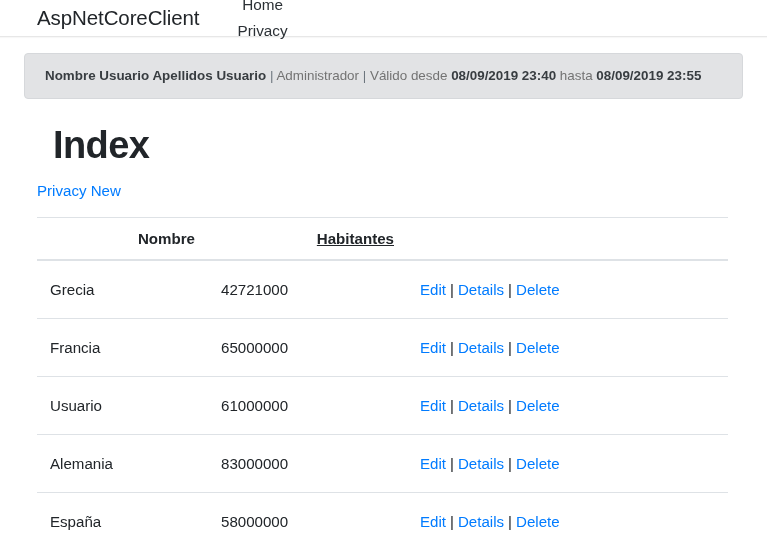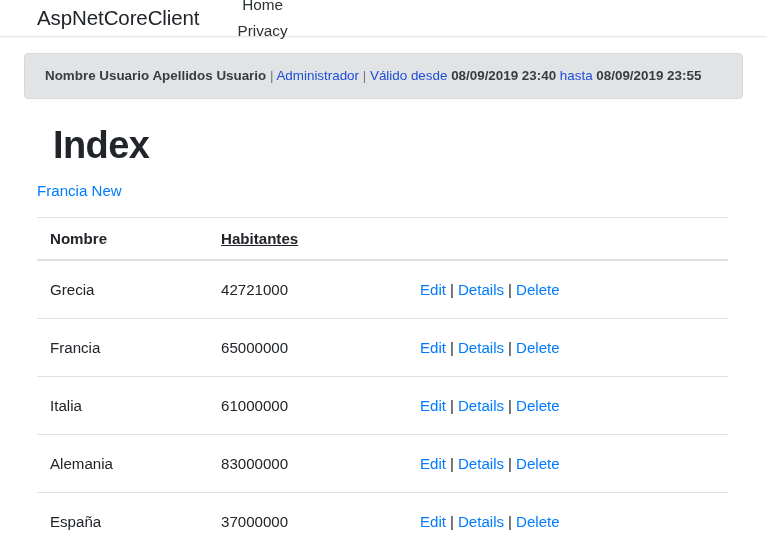--- a/index.html
+++ b/index.html
@@ -65,21 +65,21 @@
     border: 1px solid #d6d8db;
     border-radius: 4px;
     color: #383d41;
     font-size: 13.4px;
     line-height: 1.5;
     white-space: nowrap;
     overflow: hidden;
   }
   .alert b { font-weight: bold; }
   .alert .sep { color: #6c757d; }
-  .alert .muted { color: #1d4ed8; }
+  .alert .muted { color: #737373; }
 
   
   .content { padding: 0 13px; }
 
   h1.page-title {
     margin: 25px 0 0 16px;
     font-size: 38px;
     font-weight: bold;
     color: #212529;
     line-height: 1.15;
@@ -98,21 +98,21 @@
 
   
   table.data-table {
     width: 691px;
     margin-top: 17px;
     border-collapse: collapse;
     font-size: 15.1px;
     color: #212529;
   }
   table.data-table thead th {
-    text-align: left;
+    text-align: right;
     font-weight: bold;
     padding: 12px 13px;
     border-top: 1px solid #dee2e6;
     border-bottom: 2px solid #dee2e6;
     vertical-align: bottom;
     white-space: nowrap;
   }
   table.data-table tbody td {
     padding: 20px 13px;
     border-top: 1px solid #dee2e6;
@@ -147,21 +147,21 @@
     <b>08/09/2019 23:40</b>
     <span class="muted">hasta</span>
     <b>08/09/2019 23:55</b>
   </div>
 
   <div class="content">
 
     <h1 class="page-title">Index</h1>
 
     <p class="create-new-wrap" style="margin:14px 0 0 0;">
-      <a class="link" href="#">Francia New</a>
+      <a class="link" href="#">Privacy New</a>
     </p>
 
     <table class="data-table">
       <thead>
         <tr>
           <th class="col-nombre">Nombre</th>
           <th class="col-habitantes">Habitantes</th>
           <th class="col-actions"></th>
         </tr>
       </thead>
@@ -170,31 +170,31 @@
           <td>Grecia</td>
           <td>42721000</td>
           <td class="actions"><a class="link" href="#">Edit</a><span class="pipe">|</span><a class="link" href="#">Details</a><span class="pipe">|</span><a class="link" href="#">Delete</a></td>
         </tr>
         <tr>
           <td>Francia</td>
           <td>65000000</td>
           <td class="actions"><a class="link" href="#">Edit</a><span class="pipe">|</span><a class="link" href="#">Details</a><span class="pipe">|</span><a class="link" href="#">Delete</a></td>
         </tr>
         <tr>
-          <td>Italia</td>
+          <td>Usuario</td>
           <td>61000000</td>
           <td class="actions"><a class="link" href="#">Edit</a><span class="pipe">|</span><a class="link" href="#">Details</a><span class="pipe">|</span><a class="link" href="#">Delete</a></td>
         </tr>
         <tr>
           <td>Alemania</td>
           <td>83000000</td>
           <td class="actions"><a class="link" href="#">Edit</a><span class="pipe">|</span><a class="link" href="#">Details</a><span class="pipe">|</span><a class="link" href="#">Delete</a></td>
         </tr>
         <tr>
           <td>España</td>
-          <td>37000000</td>
+          <td>58000000</td>
           <td class="actions"><a class="link" href="#">Edit</a><span class="pipe">|</span><a class="link" href="#">Details</a><span class="pipe">|</span><a class="link" href="#">Delete</a></td>
         </tr>
       </tbody>
     </table>
 
   </div>
 </div>
 
 </body></html>

